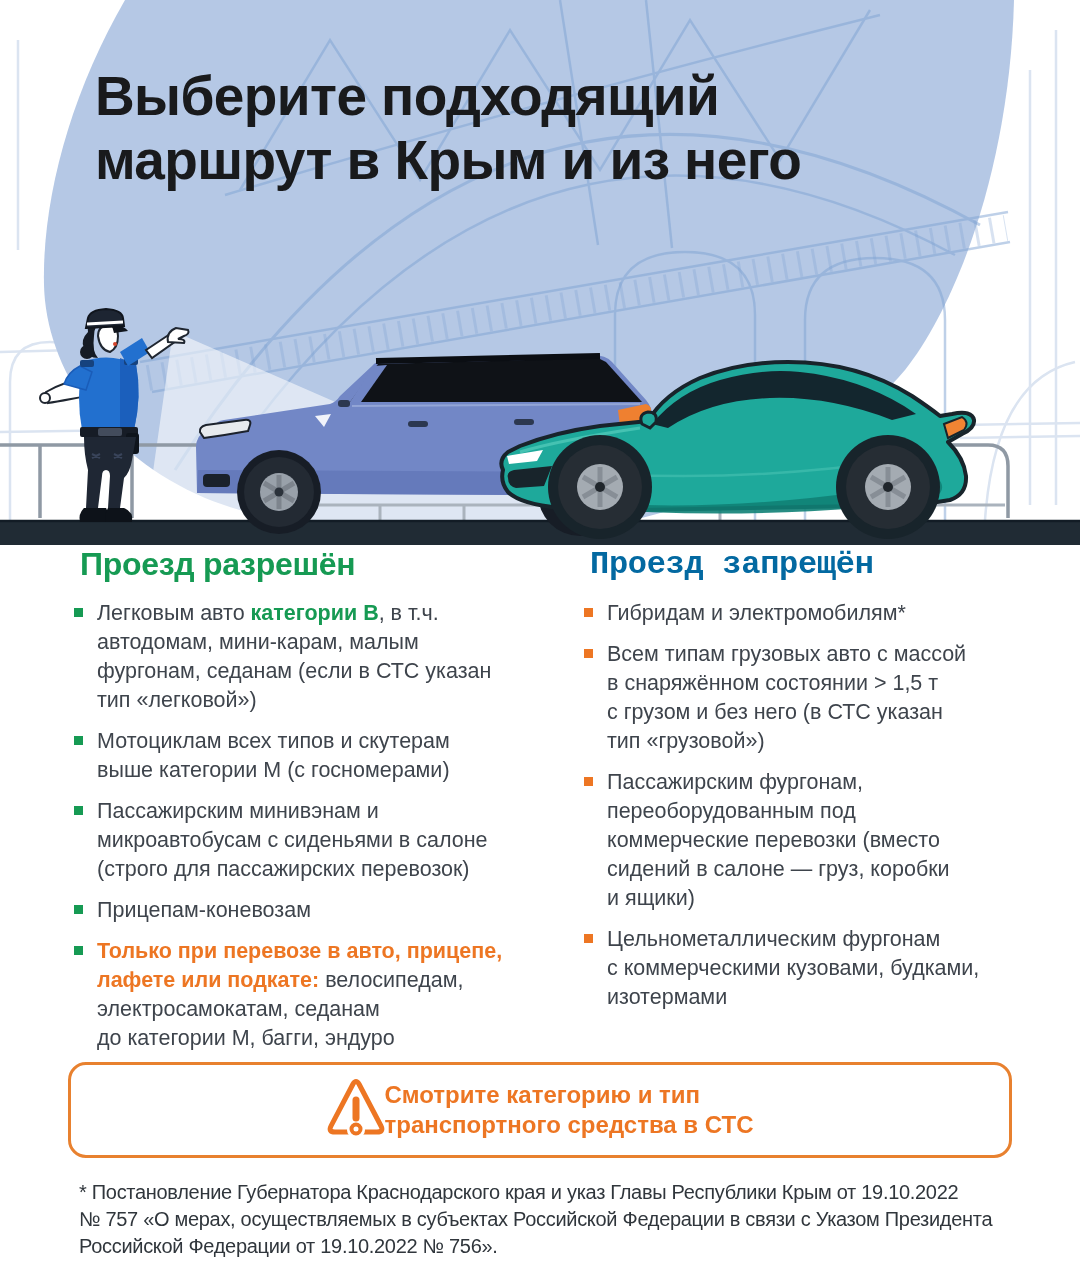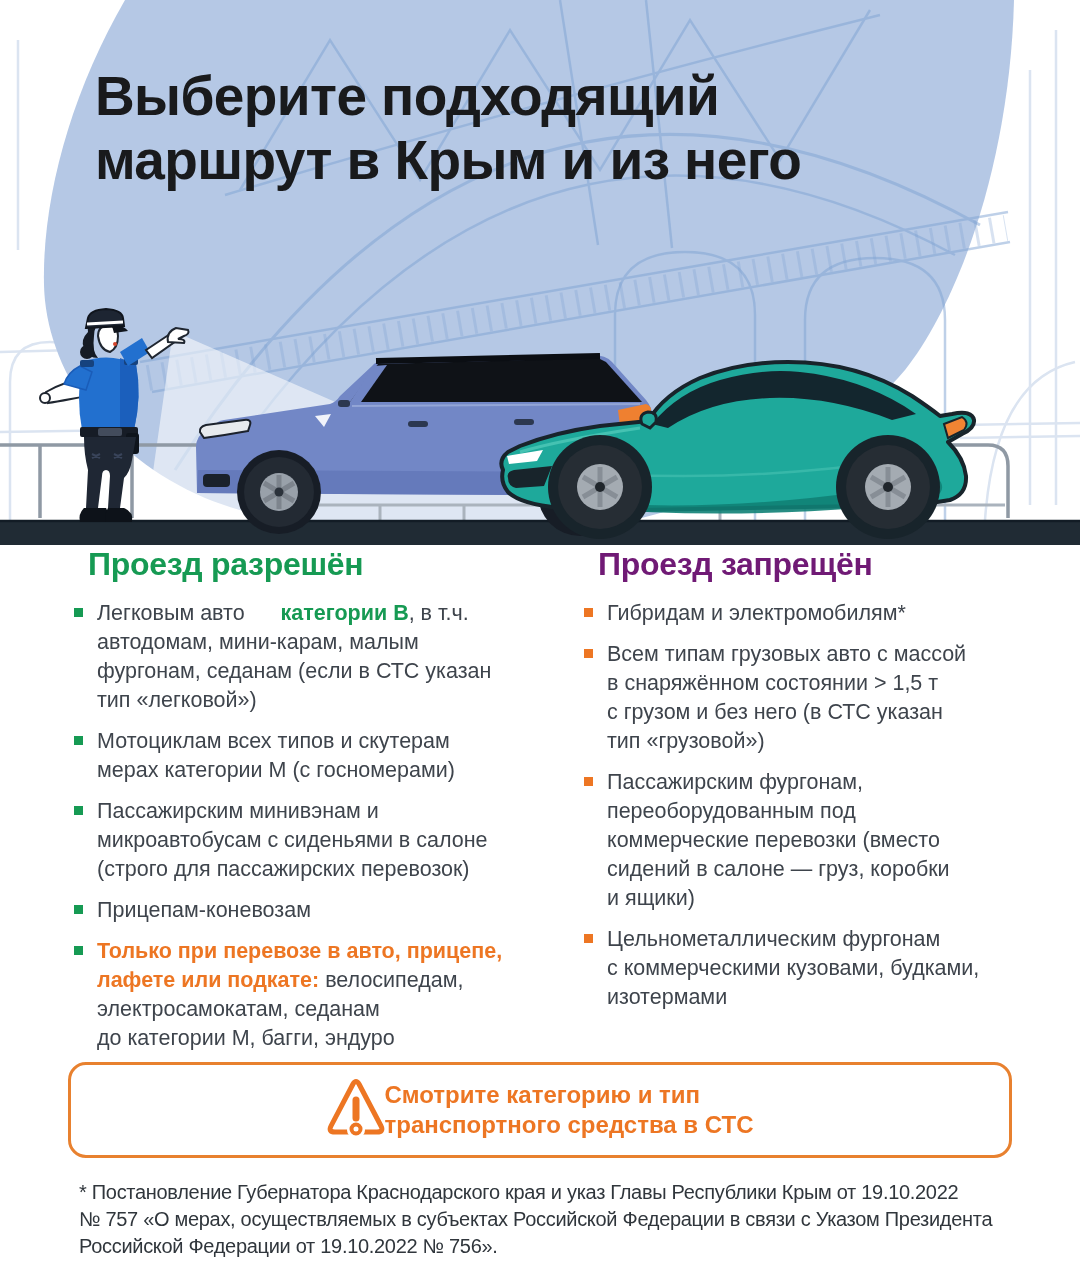--- a/index.html
+++ b/index.html
@@ -5,30 +5,30 @@
   html,body{margin:0;padding:0;}
   body{width:1080px;height:1280px;background:#ffffff;font-family:"Liberation Sans",sans-serif;}
   .page{position:relative;width:1080px;height:1280px;background:#ffffff;overflow:hidden;border-radius:10px;}
   .hero{position:absolute;top:0;left:0;width:1080px;height:545px;}
   .hero svg{display:block;}
   .title{position:absolute;top:64px;left:95px;margin:0;font-size:55px;line-height:64px;
          font-weight:700;color:#191a1c;letter-spacing:-0.6px;white-space:pre-line;}
   .cols{position:absolute;top:546px;left:72px;display:flex;gap:64px;}
   .col{width:446px;}
   .col.right{width:434px;}
-  .col h2{margin:0 0 16px 16px;font-size:32px;font-weight:700;letter-spacing:-0.3px;}
+  .col h2{margin:0 0 16px 8px;font-size:32px;font-weight:700;letter-spacing:-0.3px;}
   .col.allowed h2{color:#169a53;}
-  .col.forbidden h2{color:#701a75;}
+  .col.forbidden h2{color:#0369a1;font-family:Liberation Mono, monospace;}
   .col ul{list-style:none;margin:0;padding:0;}
   .col li{position:relative;padding-left:25px;font-size:21.5px;line-height:29px;color:#3e444c;
           margin-bottom:12px;white-space:pre-line;}
   .col li::before{content:"";position:absolute;left:2px;top:9px;width:9px;height:9px;}
   .col.allowed li::before{background:#169a53;}
   .col.forbidden li::before{background:#ed7623;}
-  .accent-green{color:#169a53;font-weight:700;margin-left:30px;}
+  .accent-green{color:#169a53;font-weight:700;}
   .accent-orange{color:#ed7623;font-weight:700;text-align:center;}
   .warning{position:absolute;top:1062px;left:68px;width:944px;height:96px;box-sizing:border-box;
            border:3px solid #e8812f;border-radius:18px;display:flex;align-items:center;
            justify-content:center;background:#ffffff;}
   .warning-text{font-size:24px;line-height:30px;font-weight:700;color:#ed7623;white-space:pre-line;}
   .footnote{position:absolute;top:1168px;left:68px;width:952px;margin:11px;font-size:20px;
             line-height:27px;color:#30363c;letter-spacing:-0.3px;white-space:pre-line;}
 </style>
 </head>
 <body>
@@ -193,21 +193,21 @@
 
   <div class="cols">
     <section class="col allowed">
       <h2>Проезд разрешён</h2>
       <ul id="allowed-list">
           <li><span>Легковым авто </span><span class="accent-green">категории В</span><span>, в т.ч.
 автодомам, мини-карам, малым
 фургонам, седанам (если в СТС указан
 тип «легковой»)</span></li>
           <li><span>Мотоциклам всех типов и скутерам
-мерах категории М (с госномерами)</span></li>
+выше категории М (с госномерами)</span></li>
           <li><span>Пассажирским минивэнам и
 микроавтобусам с сиденьями в салоне
 (строго для пассажирских перевозок)</span></li>
           <li><span>Прицепам-коневозам</span></li>
           <li><span class="accent-orange">Только при перевозе в авто, прицепе,
 лафете или подкате:</span><span> велосипедам,
 электросамокатам, седанам
 до категории М, багги, эндуро</span></li>
         </ul>
     </section>

